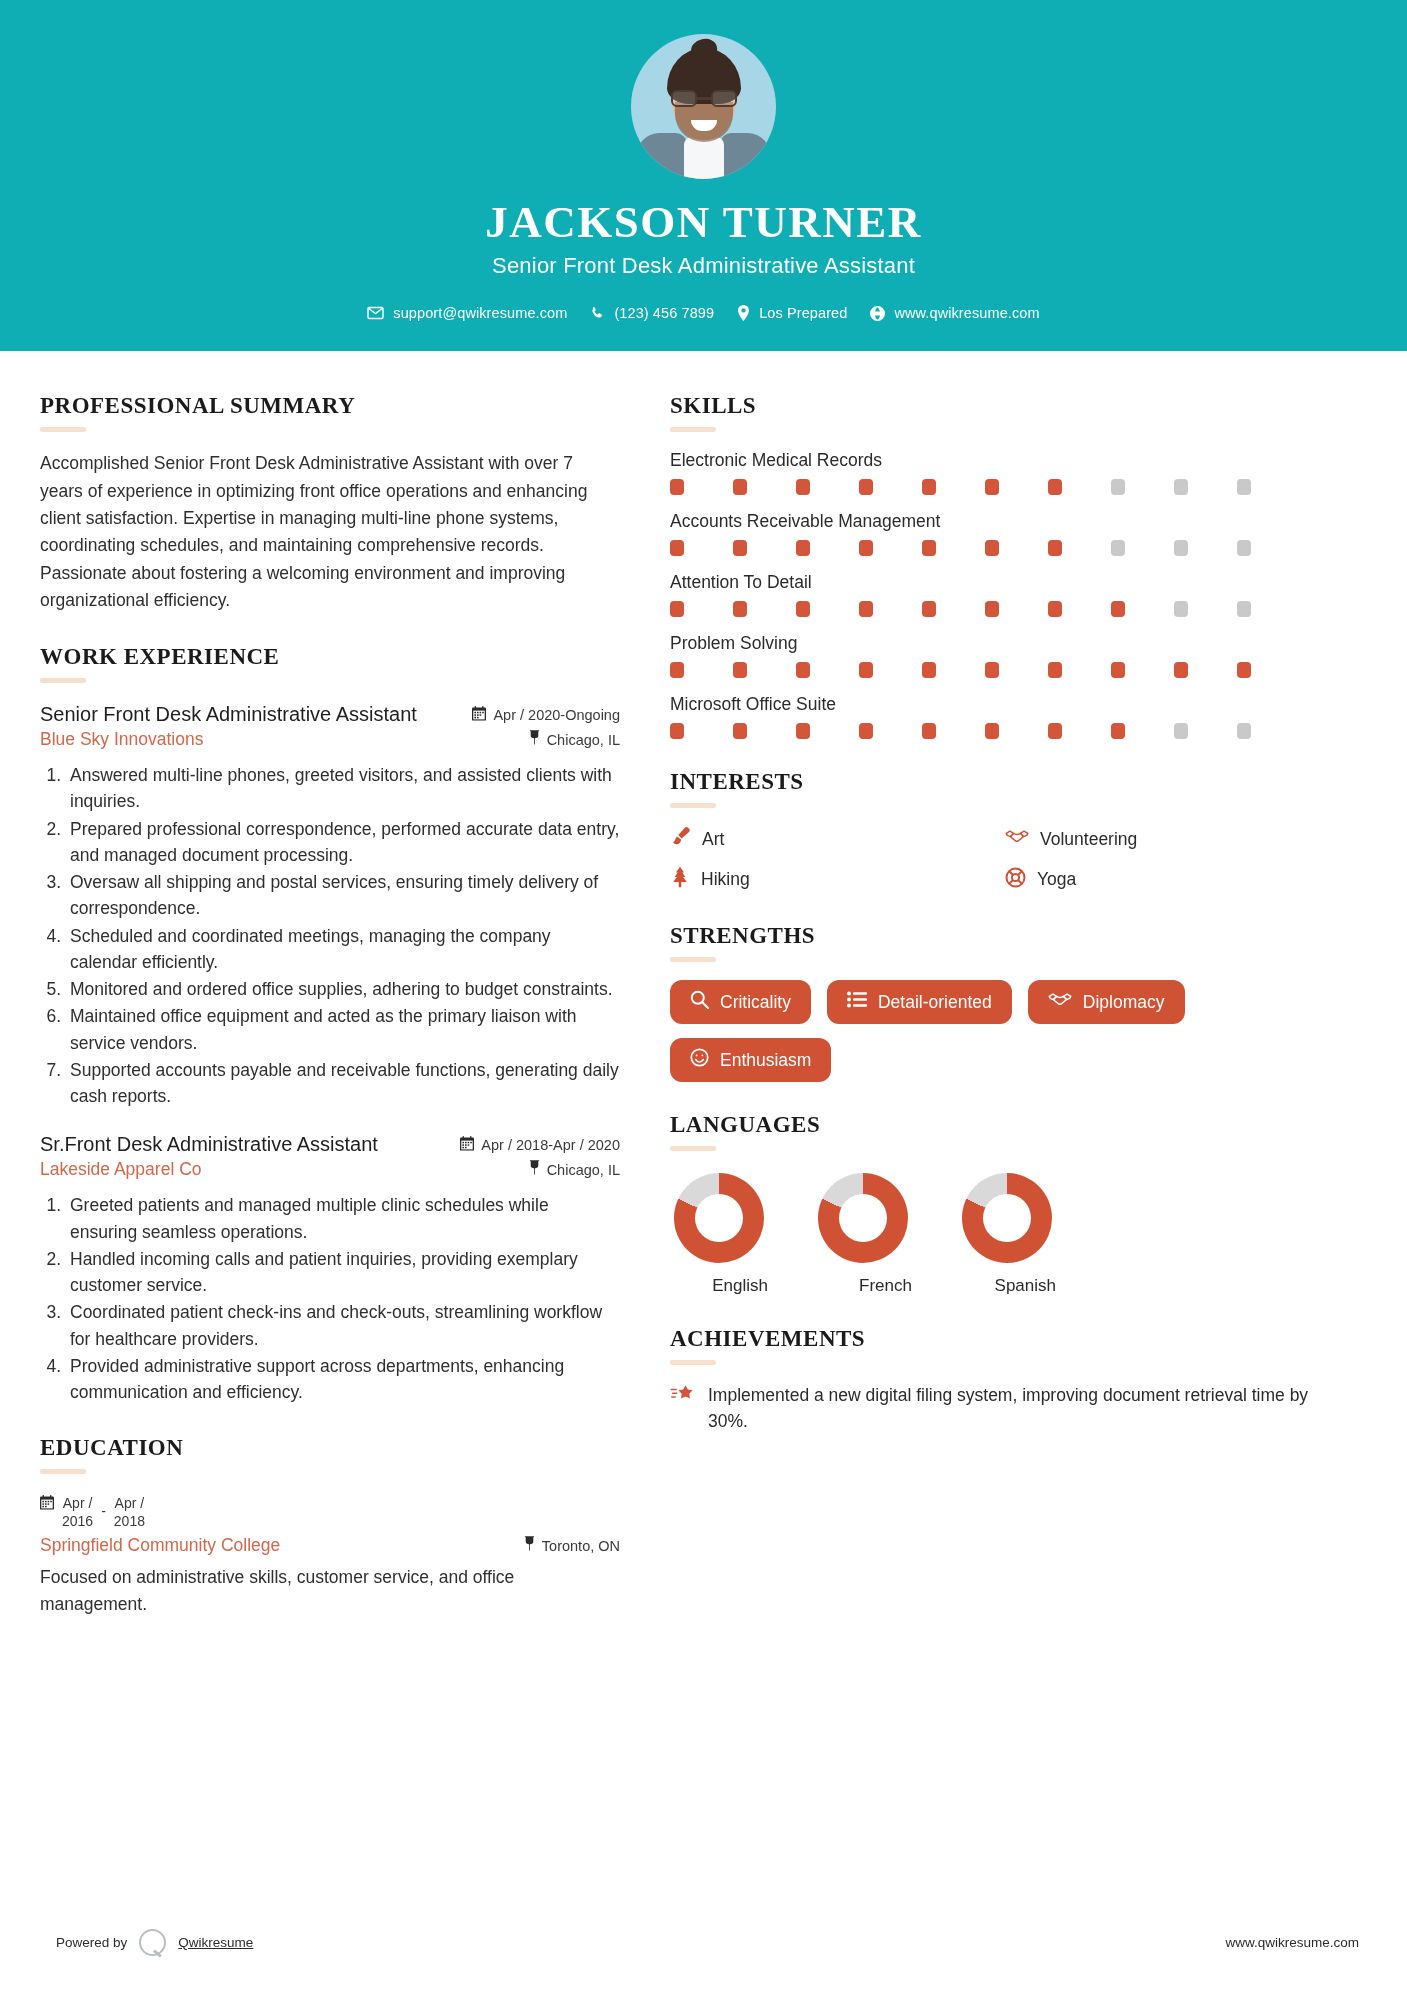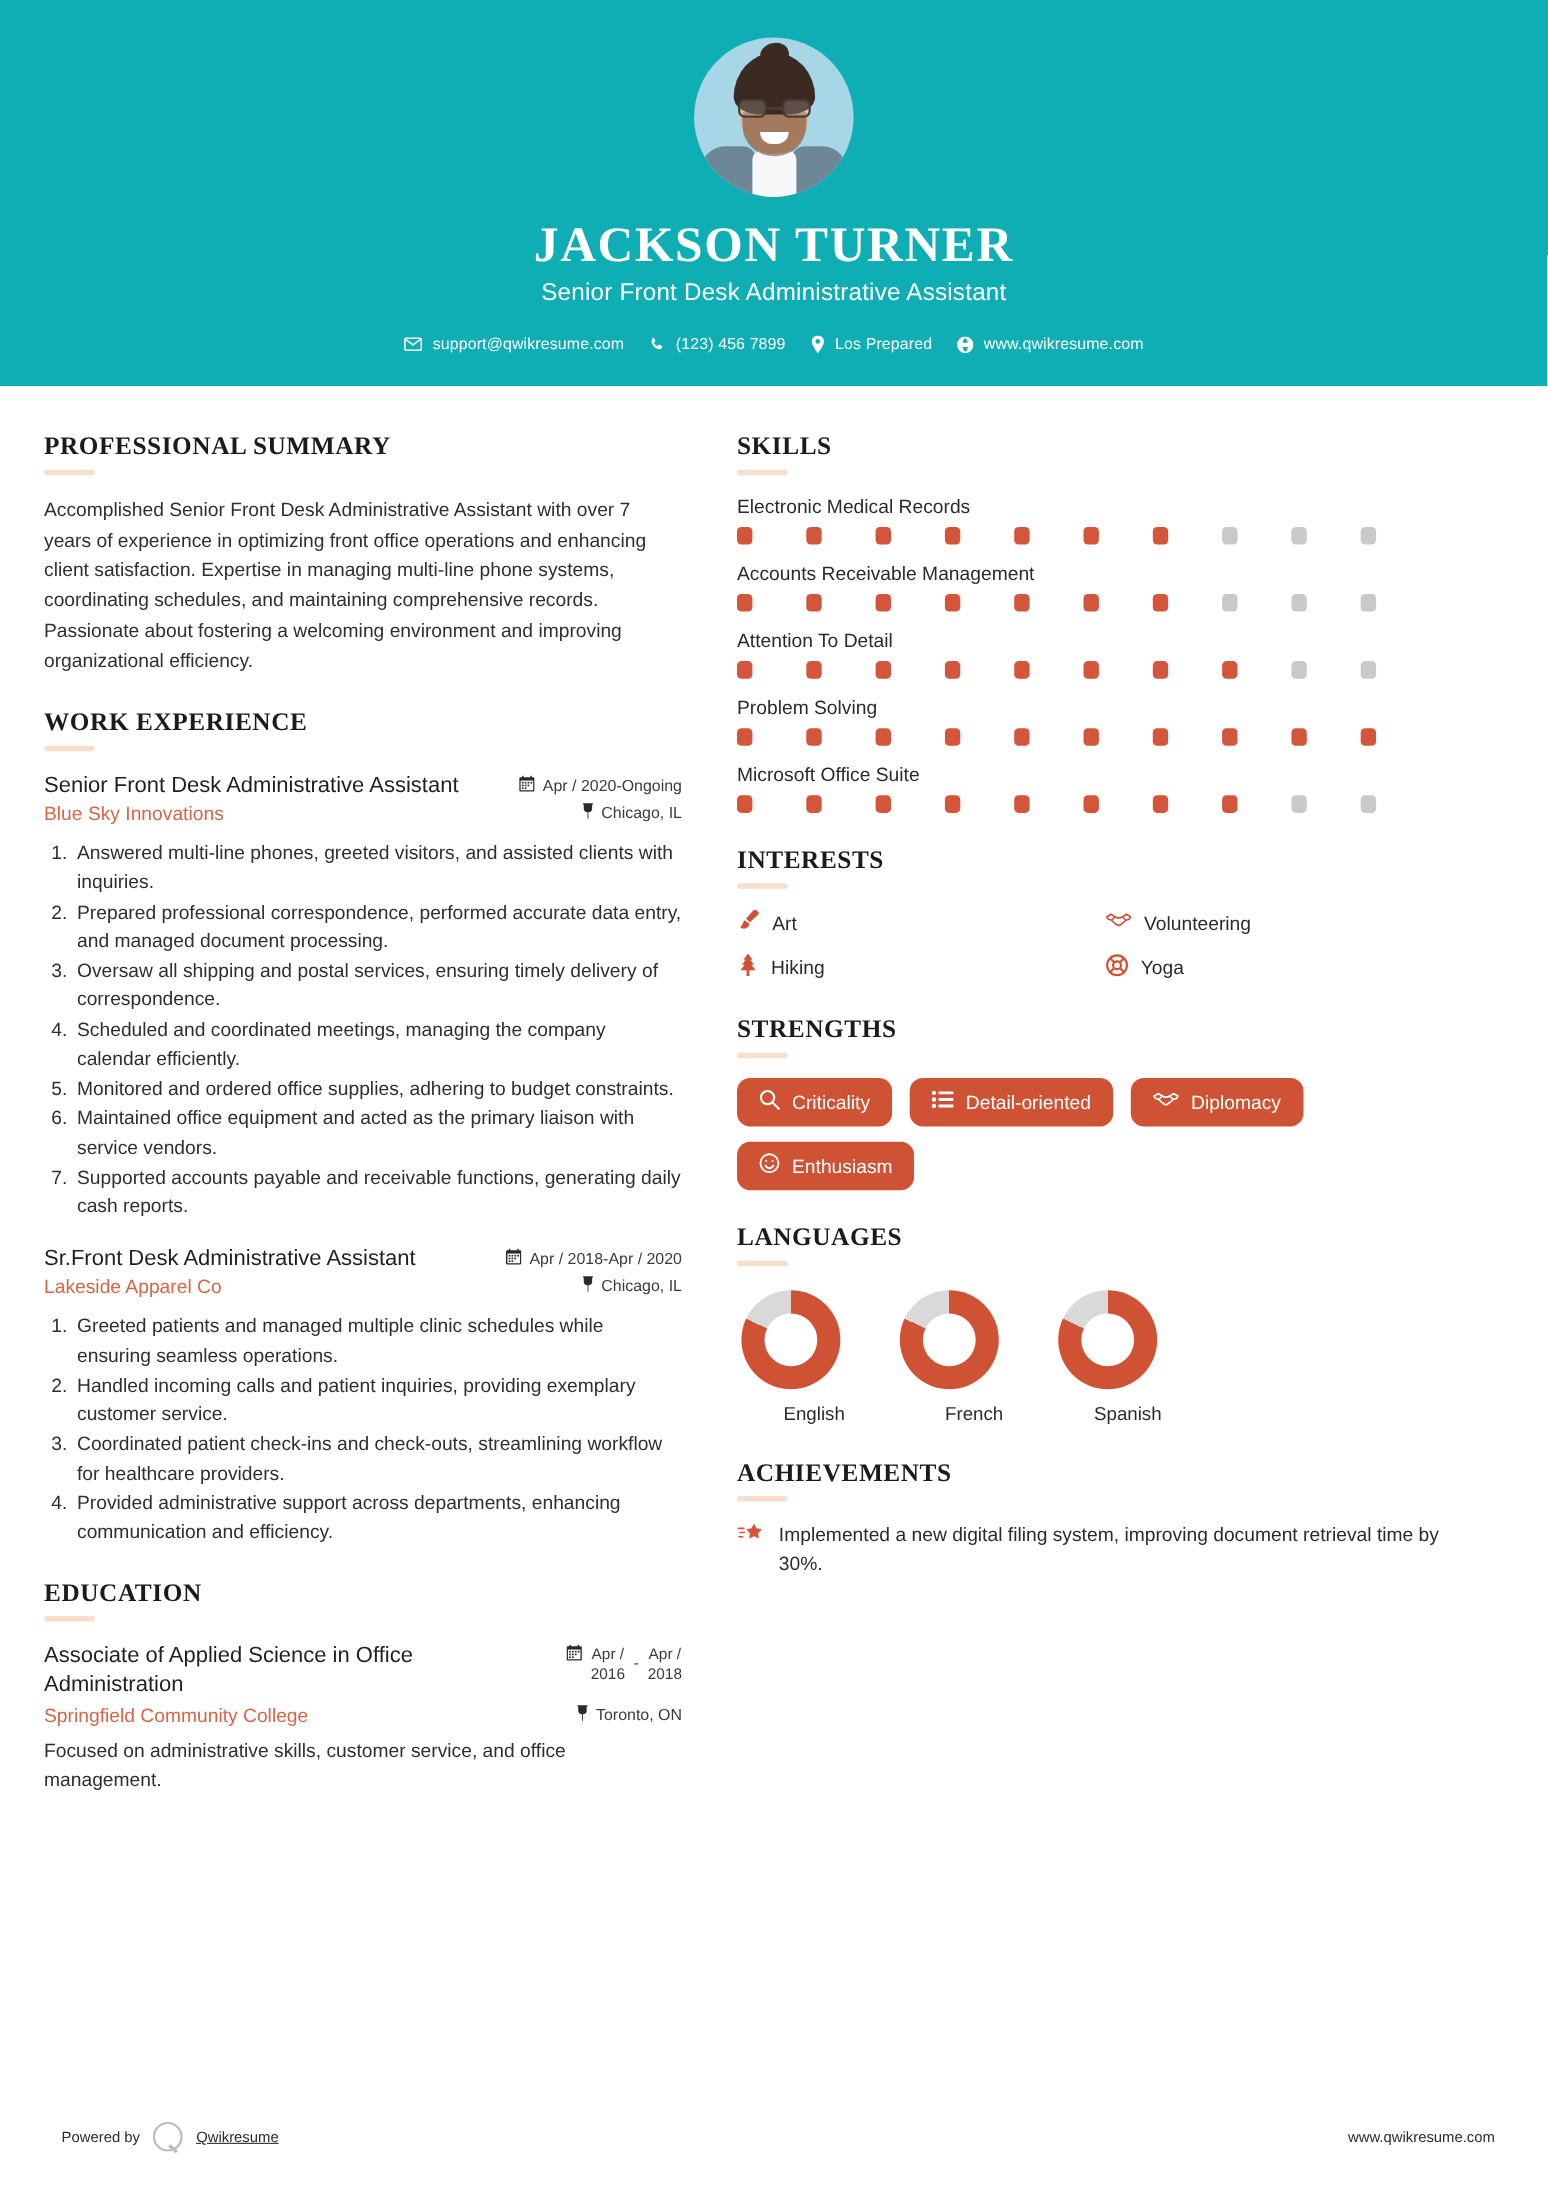--- a/index.html
+++ b/index.html
@@ -226,21 +226,21 @@
   }
   .job-company {
     font-size: 17.5px;
     color: #D4674A;
   }
   .job-loc {
     font-size: 14.5px;
     color: #3b3b3b;
     white-space: nowrap;
     display: inline-flex;
-    align-items: center;
+    align-items: flex-end;
     gap: 7px;
   }
   ol.bullets {
     margin: 12px 0 0 0;
     padding-left: 26px;
     font-size: 17.5px;
     line-height: 1.5;
     color: #2f2f2f;
   }
   ol.bullets li { margin-bottom: 1px; padding-left: 4px; }
@@ -562,21 +562,20 @@
             </div>
           </div>
       </div>
 
       <div class="section">
         <div class="sec-head">EDUCATION</div>
         <div class="sec-rule"></div>
         <div id="edu-container">
             <div>
               <div class="edu-row">
-                <div class="edu-degree">Associate of Applied Science in Office Administration</div>
                 <div class="edu-dates">
                   <span><svg width="14" height="15" viewBox="0 0 14 15" fill="#2b2b2b">
                       <rect x="0" y="1.6" width="14" height="13" rx="1.2"></rect>
                       <rect x="1.3" y="4.6" width="11.4" height="8.8" fill="#fff"></rect>
                       <rect x="2.4" y="5.8" width="1.6" height="1.5"></rect>
                       <rect x="5" y="5.8" width="1.6" height="1.5"></rect>
                       <rect x="7.6" y="5.8" width="1.6" height="1.5"></rect>
                       <rect x="10.2" y="5.8" width="1.6" height="1.5"></rect>
                       <rect x="2.4" y="8.3" width="1.6" height="1.5"></rect>
                       <rect x="5" y="8.3" width="1.6" height="1.5"></rect>

